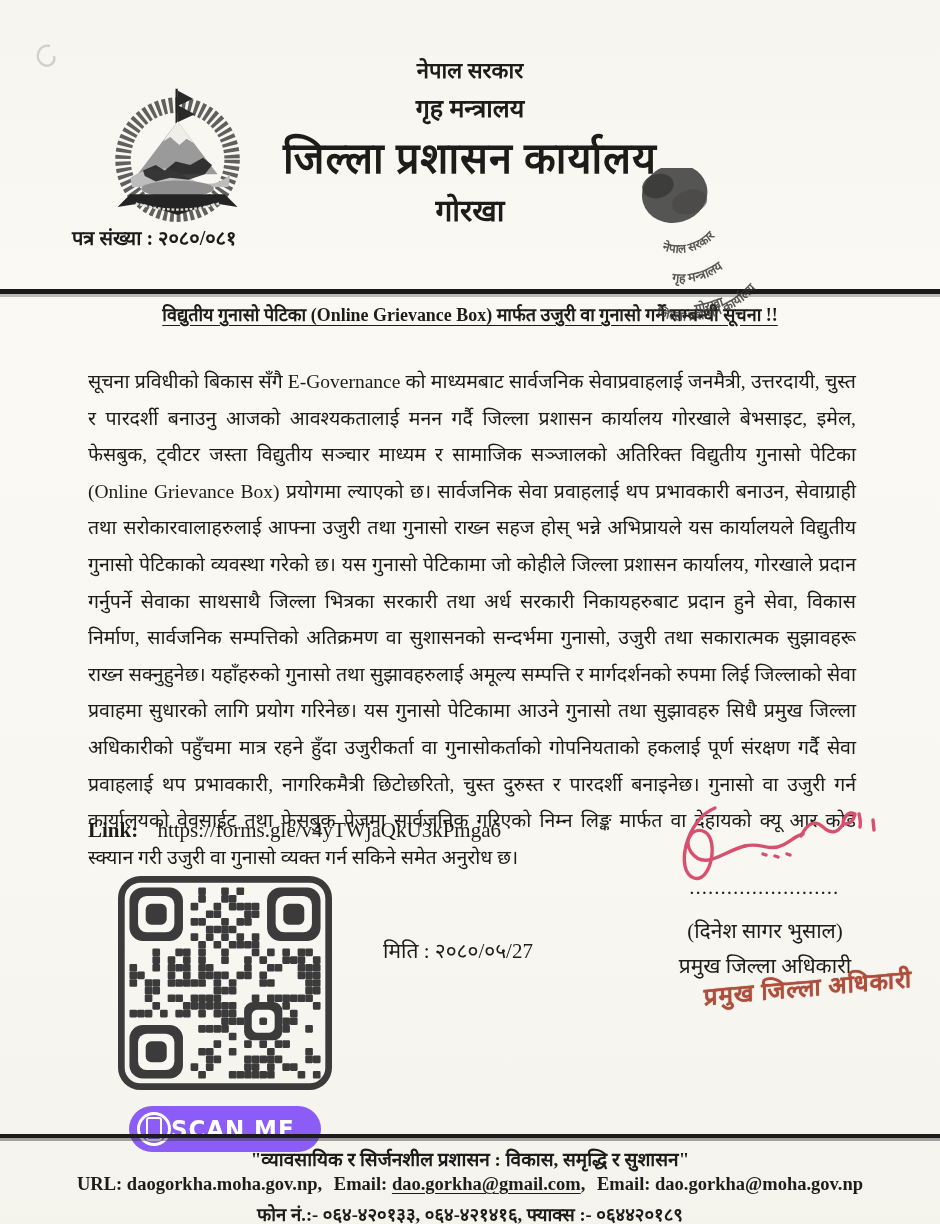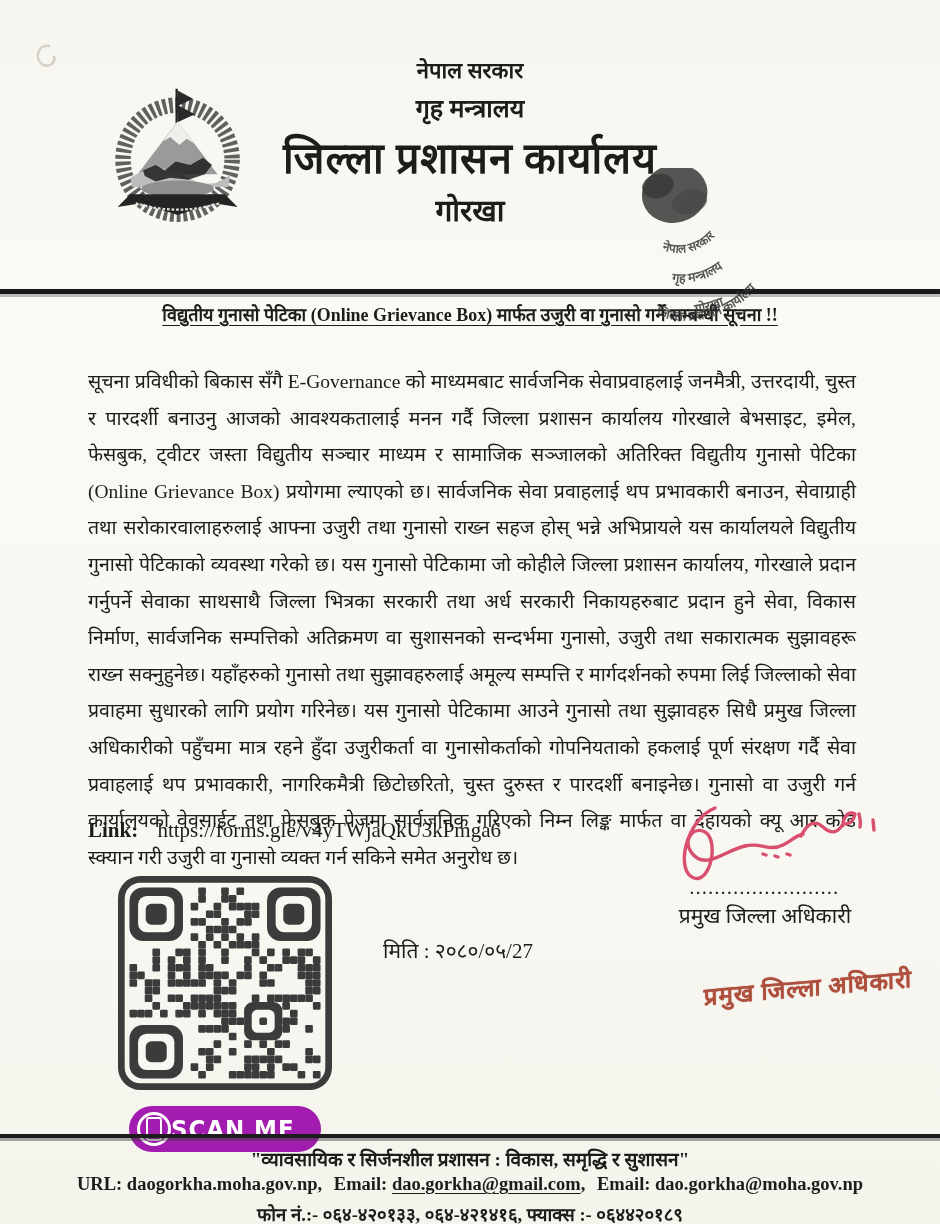--- a/index.html
+++ b/index.html
@@ -37,21 +37,21 @@
   .sig-block{left:600px;top:792px;width:330px;text-align:center;z-index:2;}
   .sig-svg{display:block;margin:0 auto;}
   .sig-dots{font-size:15px;font-weight:700;letter-spacing:2.5px;color:#222;line-height:10px;}
   .sig-name{font-size:21px;margin-top:22px;}
   .sig-desig{font-size:21px;margin-top:7px;}
   .stamp-red{position:absolute;left:78px;top:178px;width:260px;font-size:24px;font-weight:700;
     color:#a8402d;transform:rotate(-5deg) skewX(-4deg);letter-spacing:1px;white-space:nowrap;
     text-shadow:0 0 1px rgba(168,64,45,.8);opacity:.92;}
   
   .qr-block{left:118px;top:876px;width:214px;text-align:center;}
-  .scanme{margin:12px auto 0;width:192px;height:46px;background:#a21caf;border-radius:24px;
+  .scanme{margin:12px auto 0;width:192px;height:46px;background:#8b5cf6;border-radius:24px;
     display:flex;align-items:center;gap:0;padding:0 8px;box-sizing:border-box;}
   .scanme-circle{width:34px;height:34px;border-radius:50%;border:3px solid #fff;box-sizing:border-box;
     display:flex;align-items:center;justify-content:center;flex:0 0 auto;}
   .phone-glyph{width:12px;height:20px;border:2px solid #fff;border-radius:3px;position:relative;}
   .phone-glyph:after{content:"";position:absolute;left:3px;bottom:1px;width:4px;height:2px;background:#fff;}
   .scanme-text{color:#fff;font-family:"DejaVu Sans","Liberation Sans",sans-serif;
     font-weight:700;font-size:25px;letter-spacing:1px;transform:scaleX(.92);transform-origin:left;}
   
   .motto{left:0;right:0;top:1146px;text-align:center;font-size:19px;font-weight:700;}
   .contact{left:0;right:0;top:1174px;text-align:center;font-size:18.5px;font-weight:700;}
@@ -81,20 +81,21 @@
 </svg>
 
 <div class="abs hdr-center">
   <div class="hdr-gov">नेपाल सरकार</div>
   <div class="hdr-min">गृह मन्त्रालय</div>
   <div class="hdr-office">जिल्ला प्रशासन कार्यालय</div>
   <div class="hdr-dist">गोरखा</div>
 </div>
 
 <div class="abs ref-block">
+  <div>पत्र संख्या : २०८०/०८१</div>
 </div>
 
 <svg class="abs ink-stamp" width="230" height="185" viewBox="0 0 230 185">
   <defs>
     <path id="arc1" d="M 80 64 A 48 48 0 0 0 156 66"></path>
     <path id="arc2" d="M 64 86 A 68 68 0 0 0 172 88"></path>
     <path id="arc3" d="M 42 110 A 92 92 0 0 0 196 112"></path>
     <path id="arc4" d="M 80 138 A 108 108 0 0 0 160 138"></path>
   </defs>
   <g transform="rotate(-16 115 90)" fill="#343434" opacity=".82" font-weight="700" font-family="Liberation Serif, serif">
@@ -127,20 +128,21 @@
       <path d="M70 16 C40 28 30 80 49 86 C66 91 74 48 60 40 C48 34 38 48 46 60 C60 80 80 58 100 54"></path>
       <path d="M100 54 C116 50 124 60 138 53 C146 49 150 44 158 42"></path>
       <path d="M156 44 q10 -20 22 -9 t20 -3"></path>
       <path d="M198 30 q4 -12 12 -8 q-2 10 -10 10"></path>
       <path d="M214 22 q2 8 1 13"></path>
       <path d="M228 28 l1 10"></path>
       <path d="M118 62 l3 1 M130 64 l3 1 M142 62 l3 1"></path>
     </g>
   </svg>
   <div class="sig-dots">........................</div>
+  <div class="sig-name">(दिनेश सागर भुसाल)</div>
   <div class="sig-desig">प्रमुख जिल्ला अधिकारी</div>
   <div class="stamp-red">प्रमुख जिल्ला अधिकारी</div>
 </div>
 
 <div class="abs qr-block">
   <svg id="qr-svg" width="214" height="214" viewBox="0 0 224 224">
       <rect x="3.5" y="3.5" width="217" height="217" rx="20" fill="none" stroke="#3b3b3b" stroke-width="7"></rect>
       <rect x="84" y="12" width="8" height="8" rx="1.2" fill="#3b3b3b"></rect>
       <rect x="108" y="12" width="8" height="8" rx="1.2" fill="#3b3b3b"></rect>
       <rect x="124" y="12" width="8" height="8" rx="1.2" fill="#3b3b3b"></rect>

